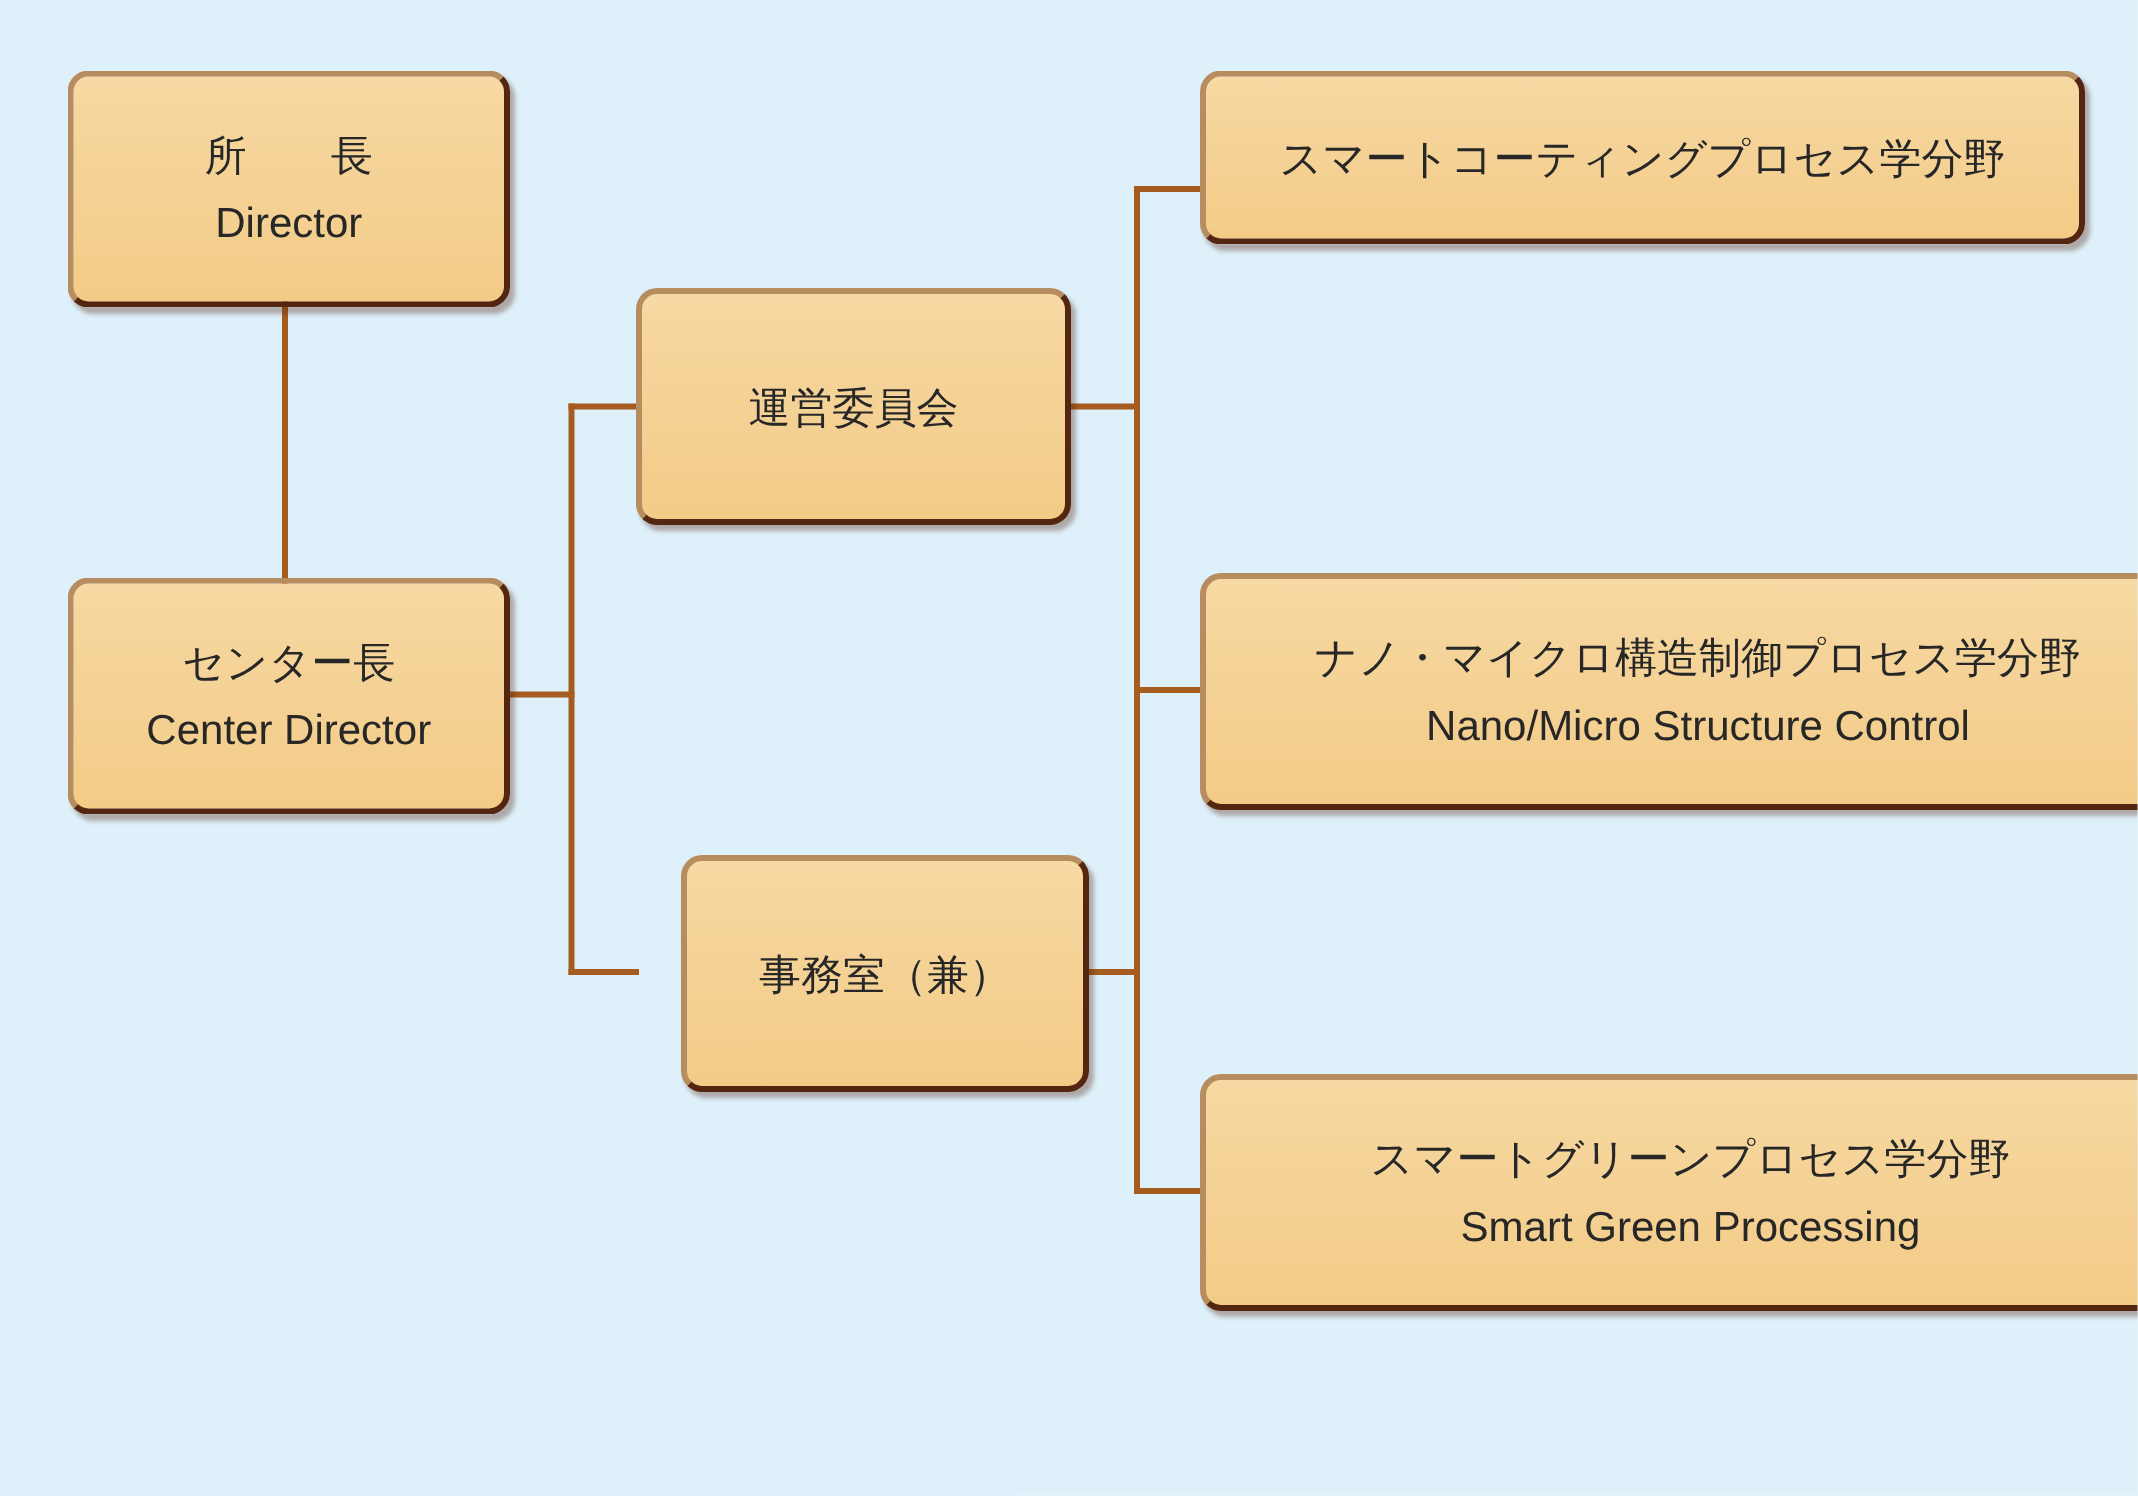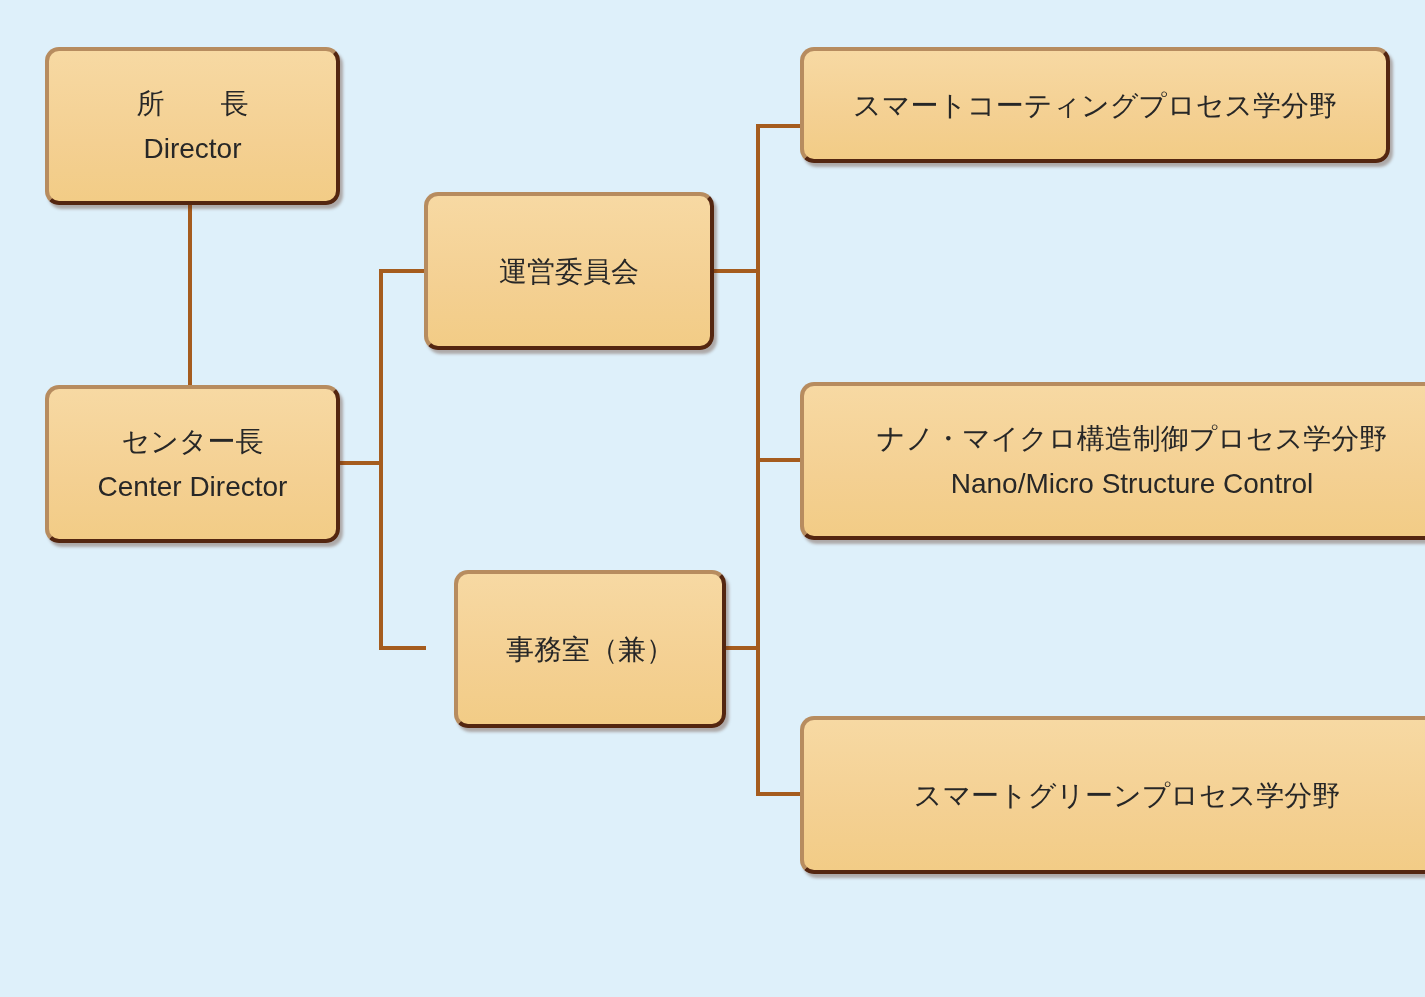--- a/index.html
+++ b/index.html
@@ -104,15 +104,16 @@
     <span class="label-ja">スマートコーティングプロセス学分野</span>
   </div>
 
   <div class="node" id="node-nano-micro">
     <span class="label-ja">ナノ・マイクロ構造制御プロセス学分野</span>
     <span class="label-en">Nano/Micro Structure Control</span>
   </div>
 
   <div class="node" id="node-smart-green">
     <span class="label-ja">スマートグリーンプロセス学分野</span>
+    <span class="label-en">Smart Green Processing</span>
   </div>
 
 </div>
 
 </body></html>

